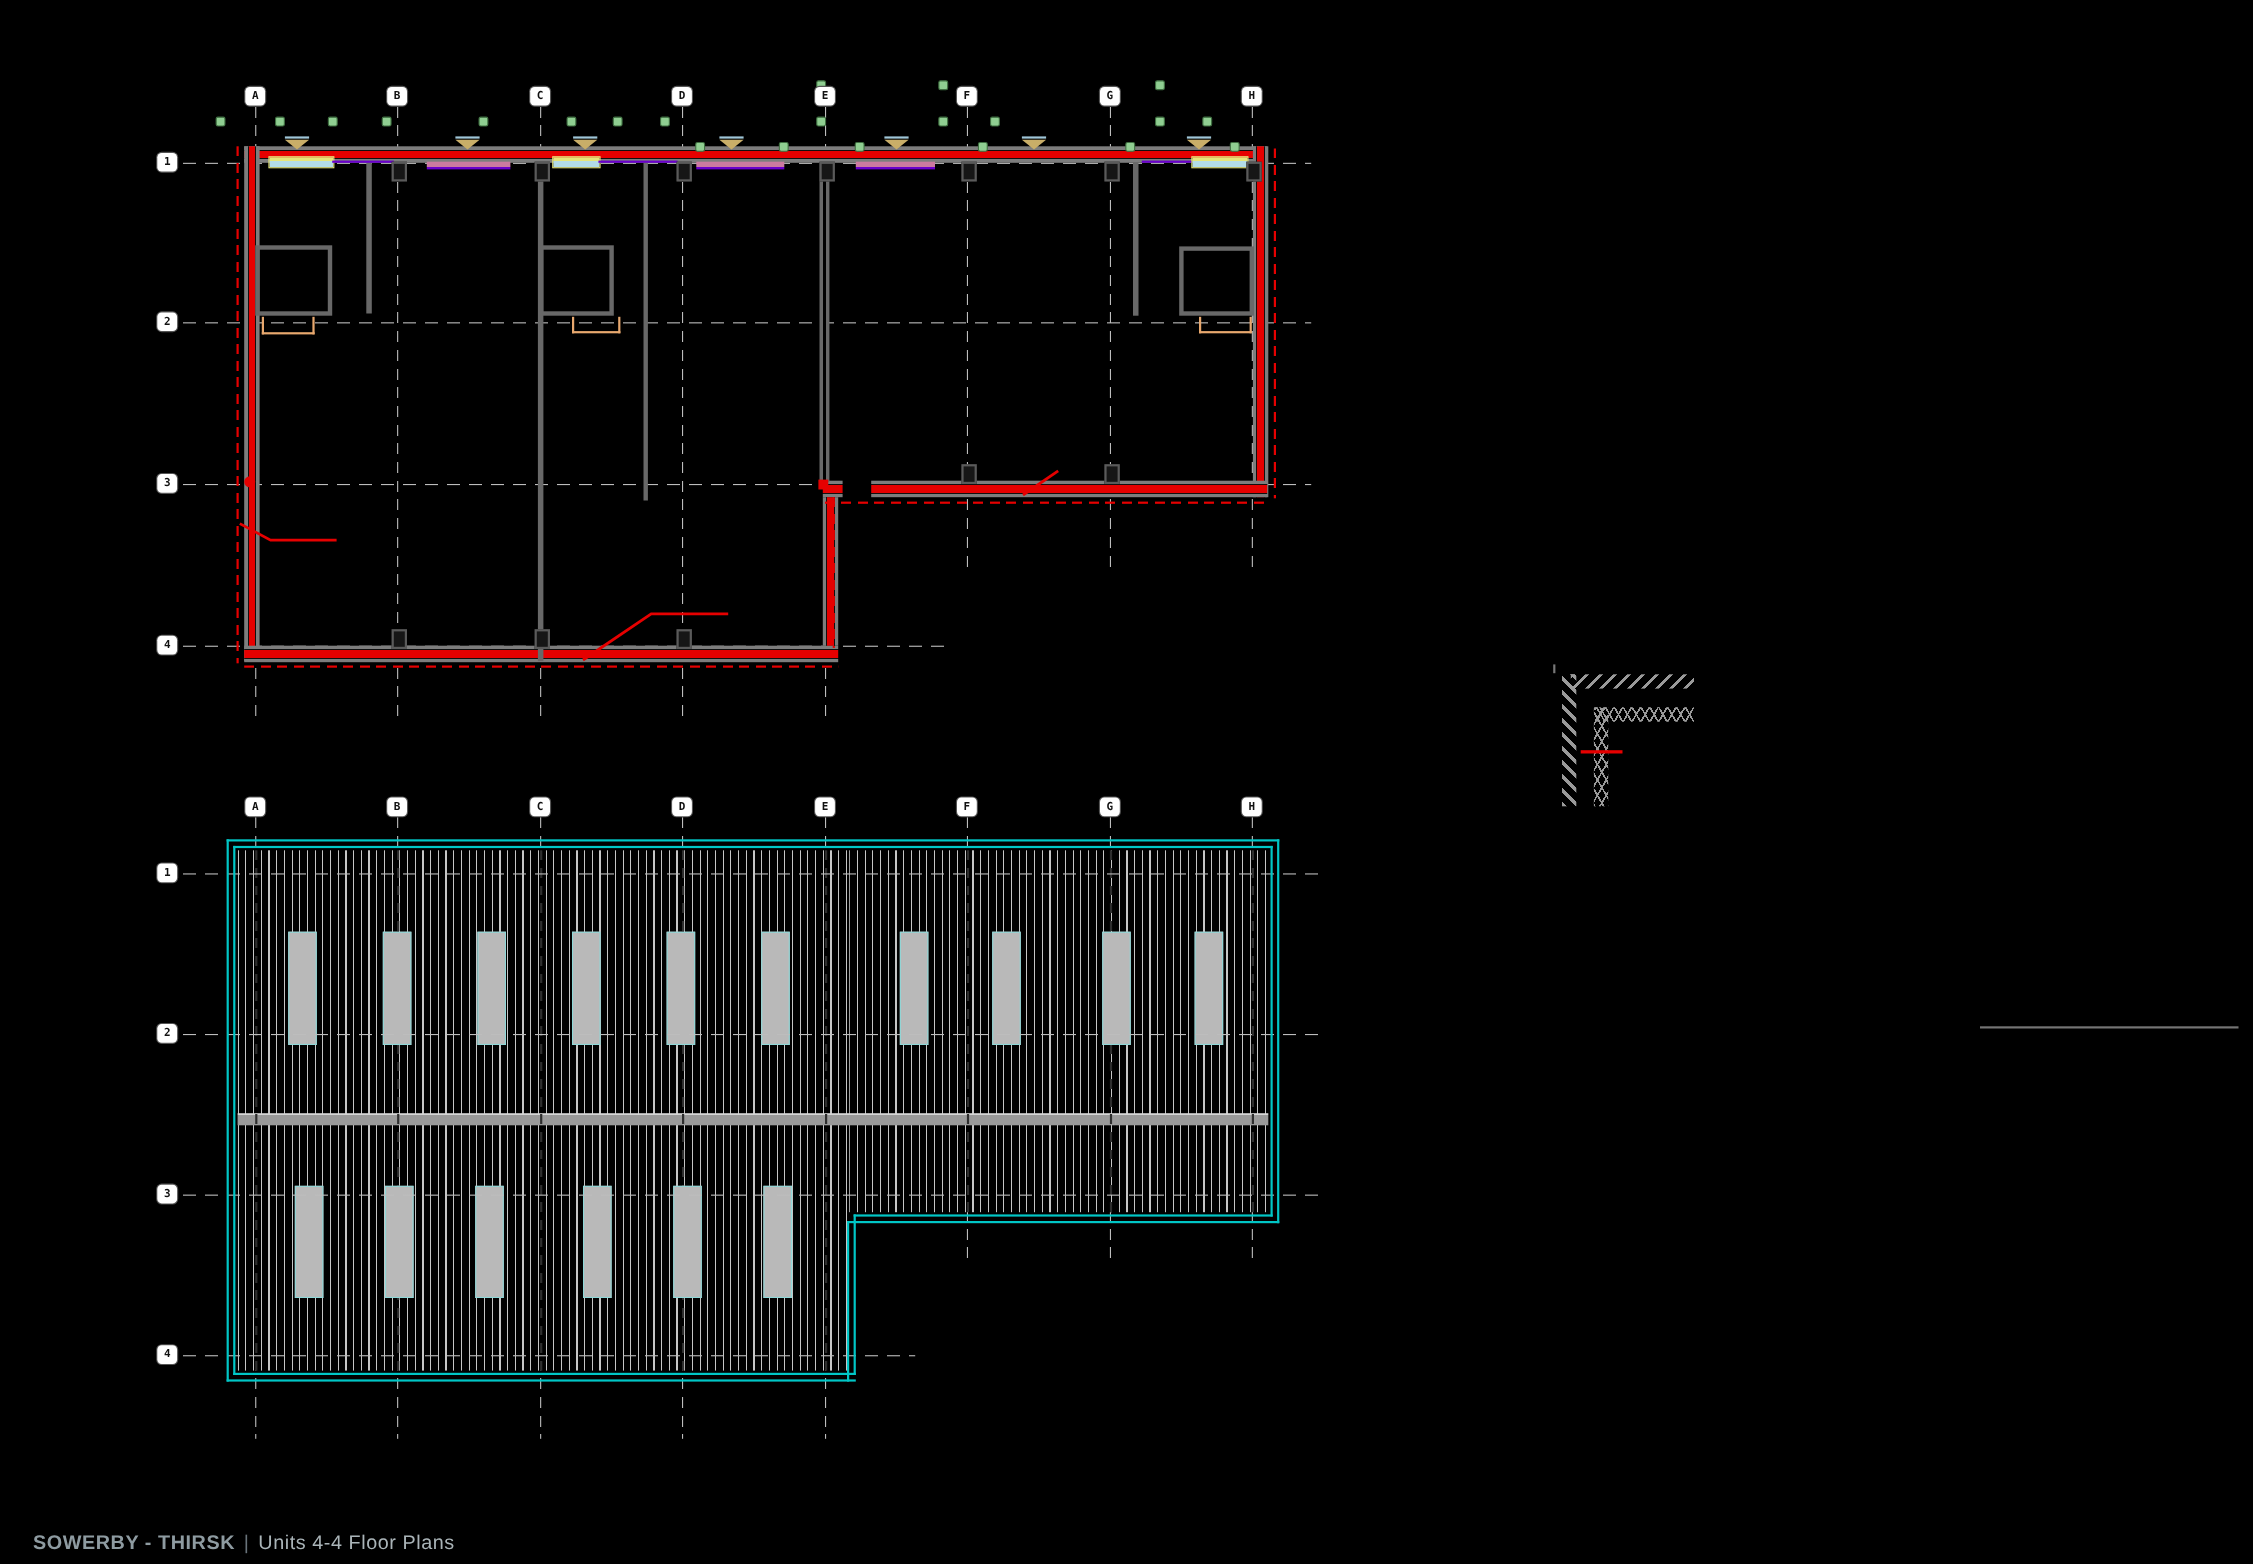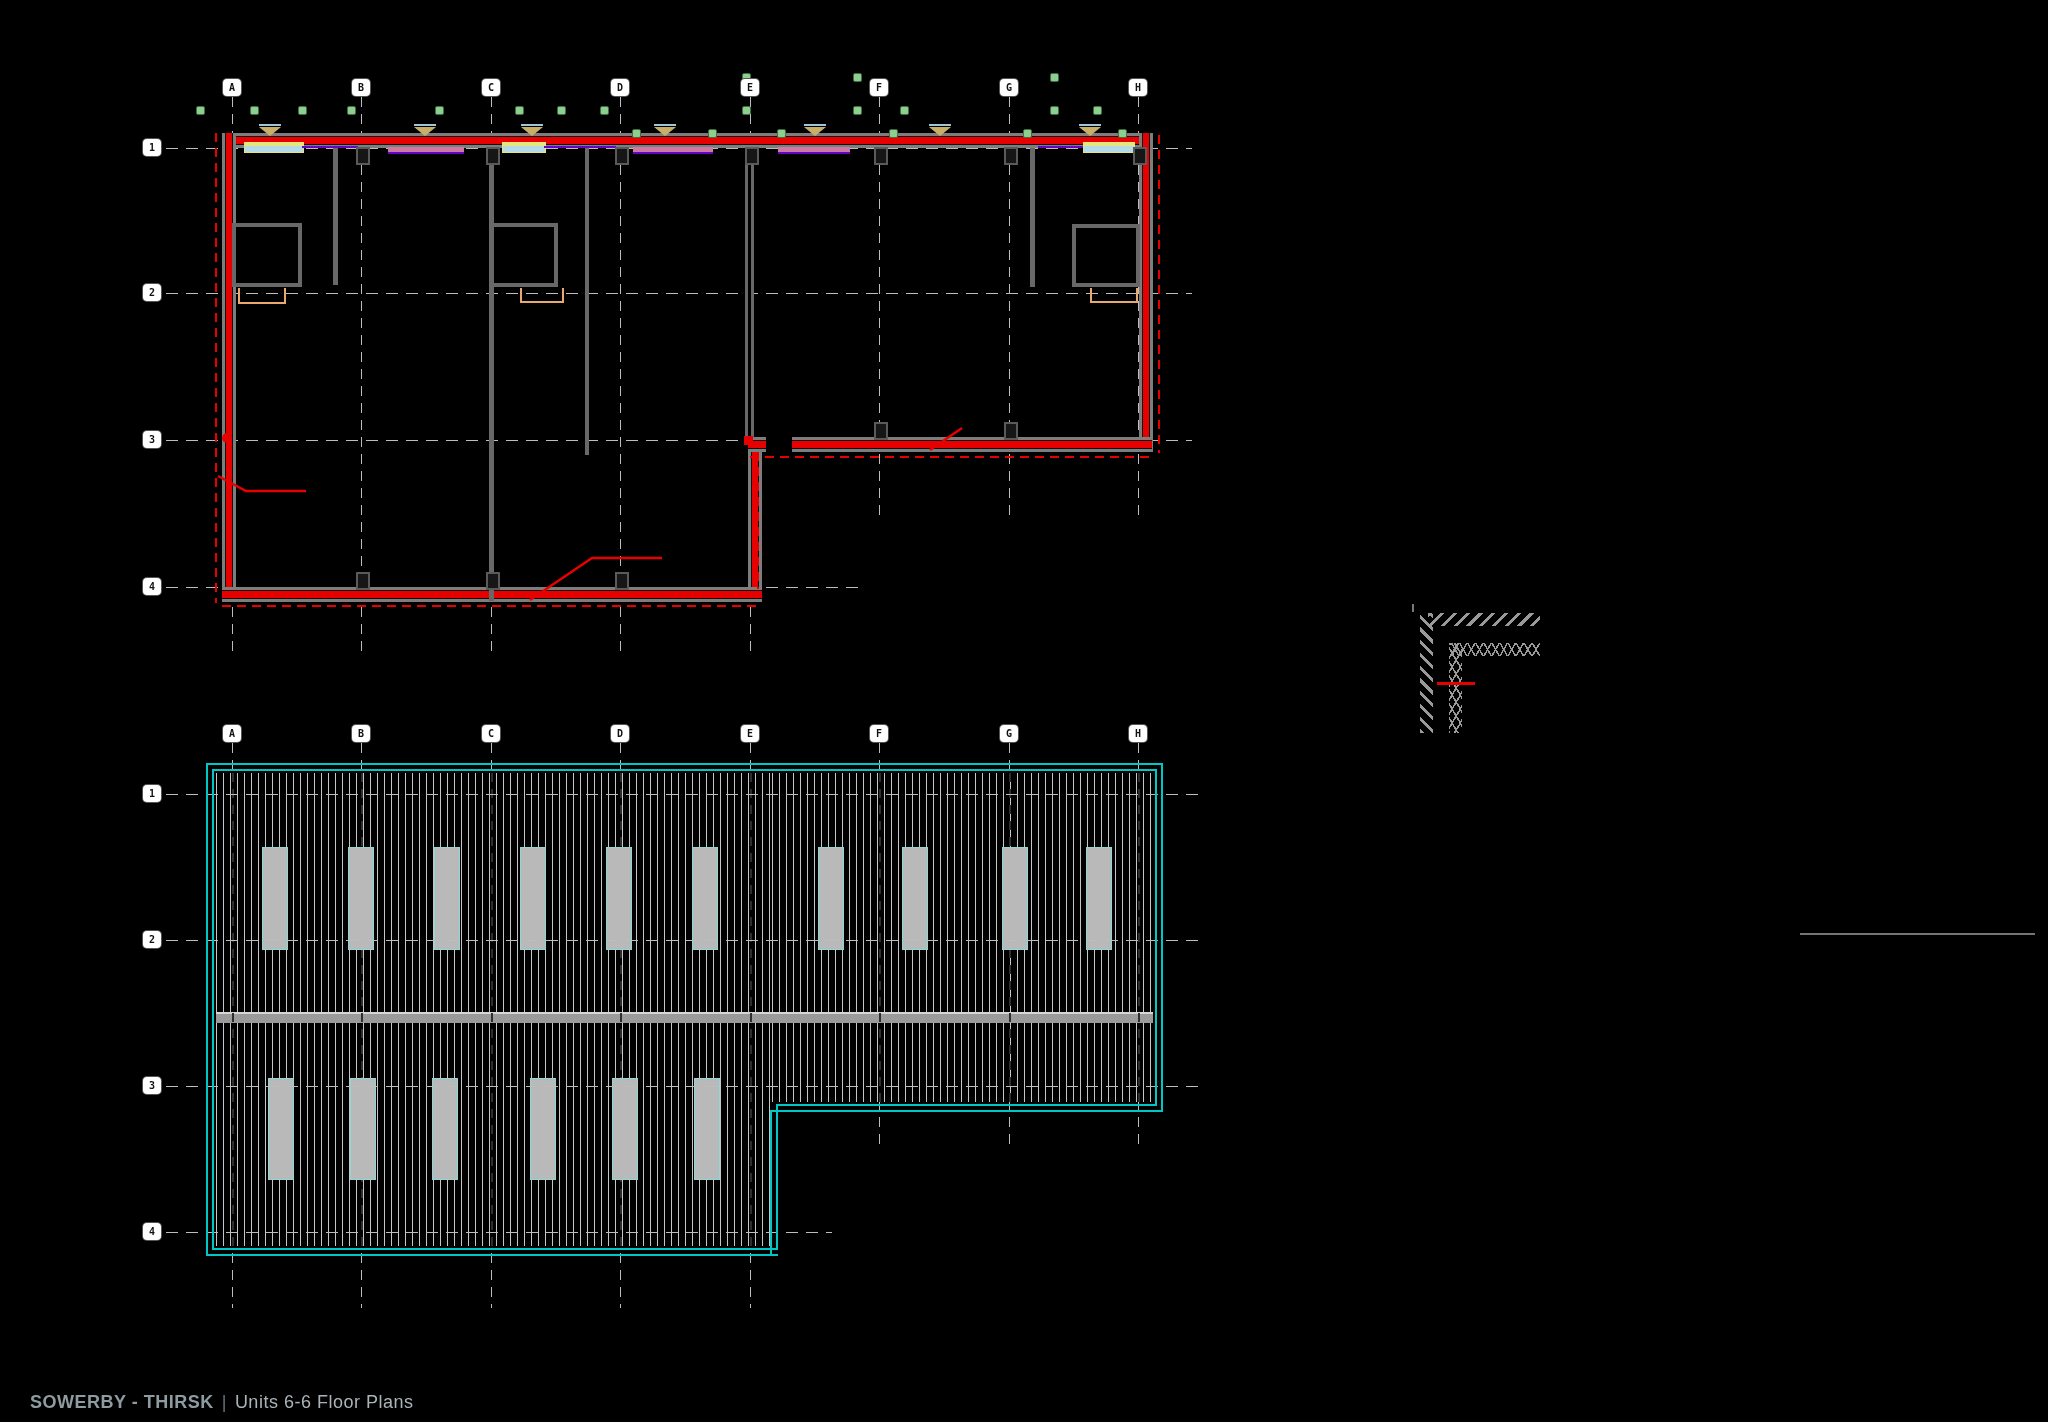--- a/index.html
+++ b/index.html
@@ -124,21 +124,21 @@
   <div class="redge" style="left:206px;top:1254px;width:572px;height:2px;"></div>
   <div class="redge" style="left:212px;top:1248px;width:566px;height:2px;"></div>
 
   <svg id="leaders" width="2048" height="1422">
       <polyline points="218,476 246,491 306,491" fill="none" stroke="#e60000" stroke-width="2.5"></polyline>
       <polyline points="530,600 592,558 662,558" fill="none" stroke="#e60000" stroke-width="2.5"></polyline>
       <polyline points="930,450 962,428" fill="none" stroke="#e60000" stroke-width="2.5"></polyline>
     </svg>
 
   <div id="statusbar">
-    <span class="proj">SOWERBY - THIRSK</span><span class="sep">|</span><span class="view">Units 6-6 Floor Plans</span>
+    <span class="proj">SOWERBY - THIRSK</span><span class="sep">|</span><span class="view">Units 4-4 Floor Plans</span>
   </div>
 <div class="bubble" style="left: 223px; top: 79px;">A</div>
     <div class="vgrid" style="left: 232px; top: 97px; height: 558px;"></div>
     <div class="bubble" style="left: 223px; top: 725px;">A</div>
     <div class="vgrid" style="left: 232px; top: 743px; height: 565px;"></div>
     <div class="vgrid-dark" style="left: 232px; top: 773px; height: 473px;"></div>
     <div class="bubble" style="left: 352px; top: 79px;">B</div>
     <div class="vgrid" style="left: 361px; top: 97px; height: 558px;"></div>
     <div class="bubble" style="left: 352px; top: 725px;">B</div>
     <div class="vgrid" style="left: 361px; top: 743px; height: 565px;"></div>

